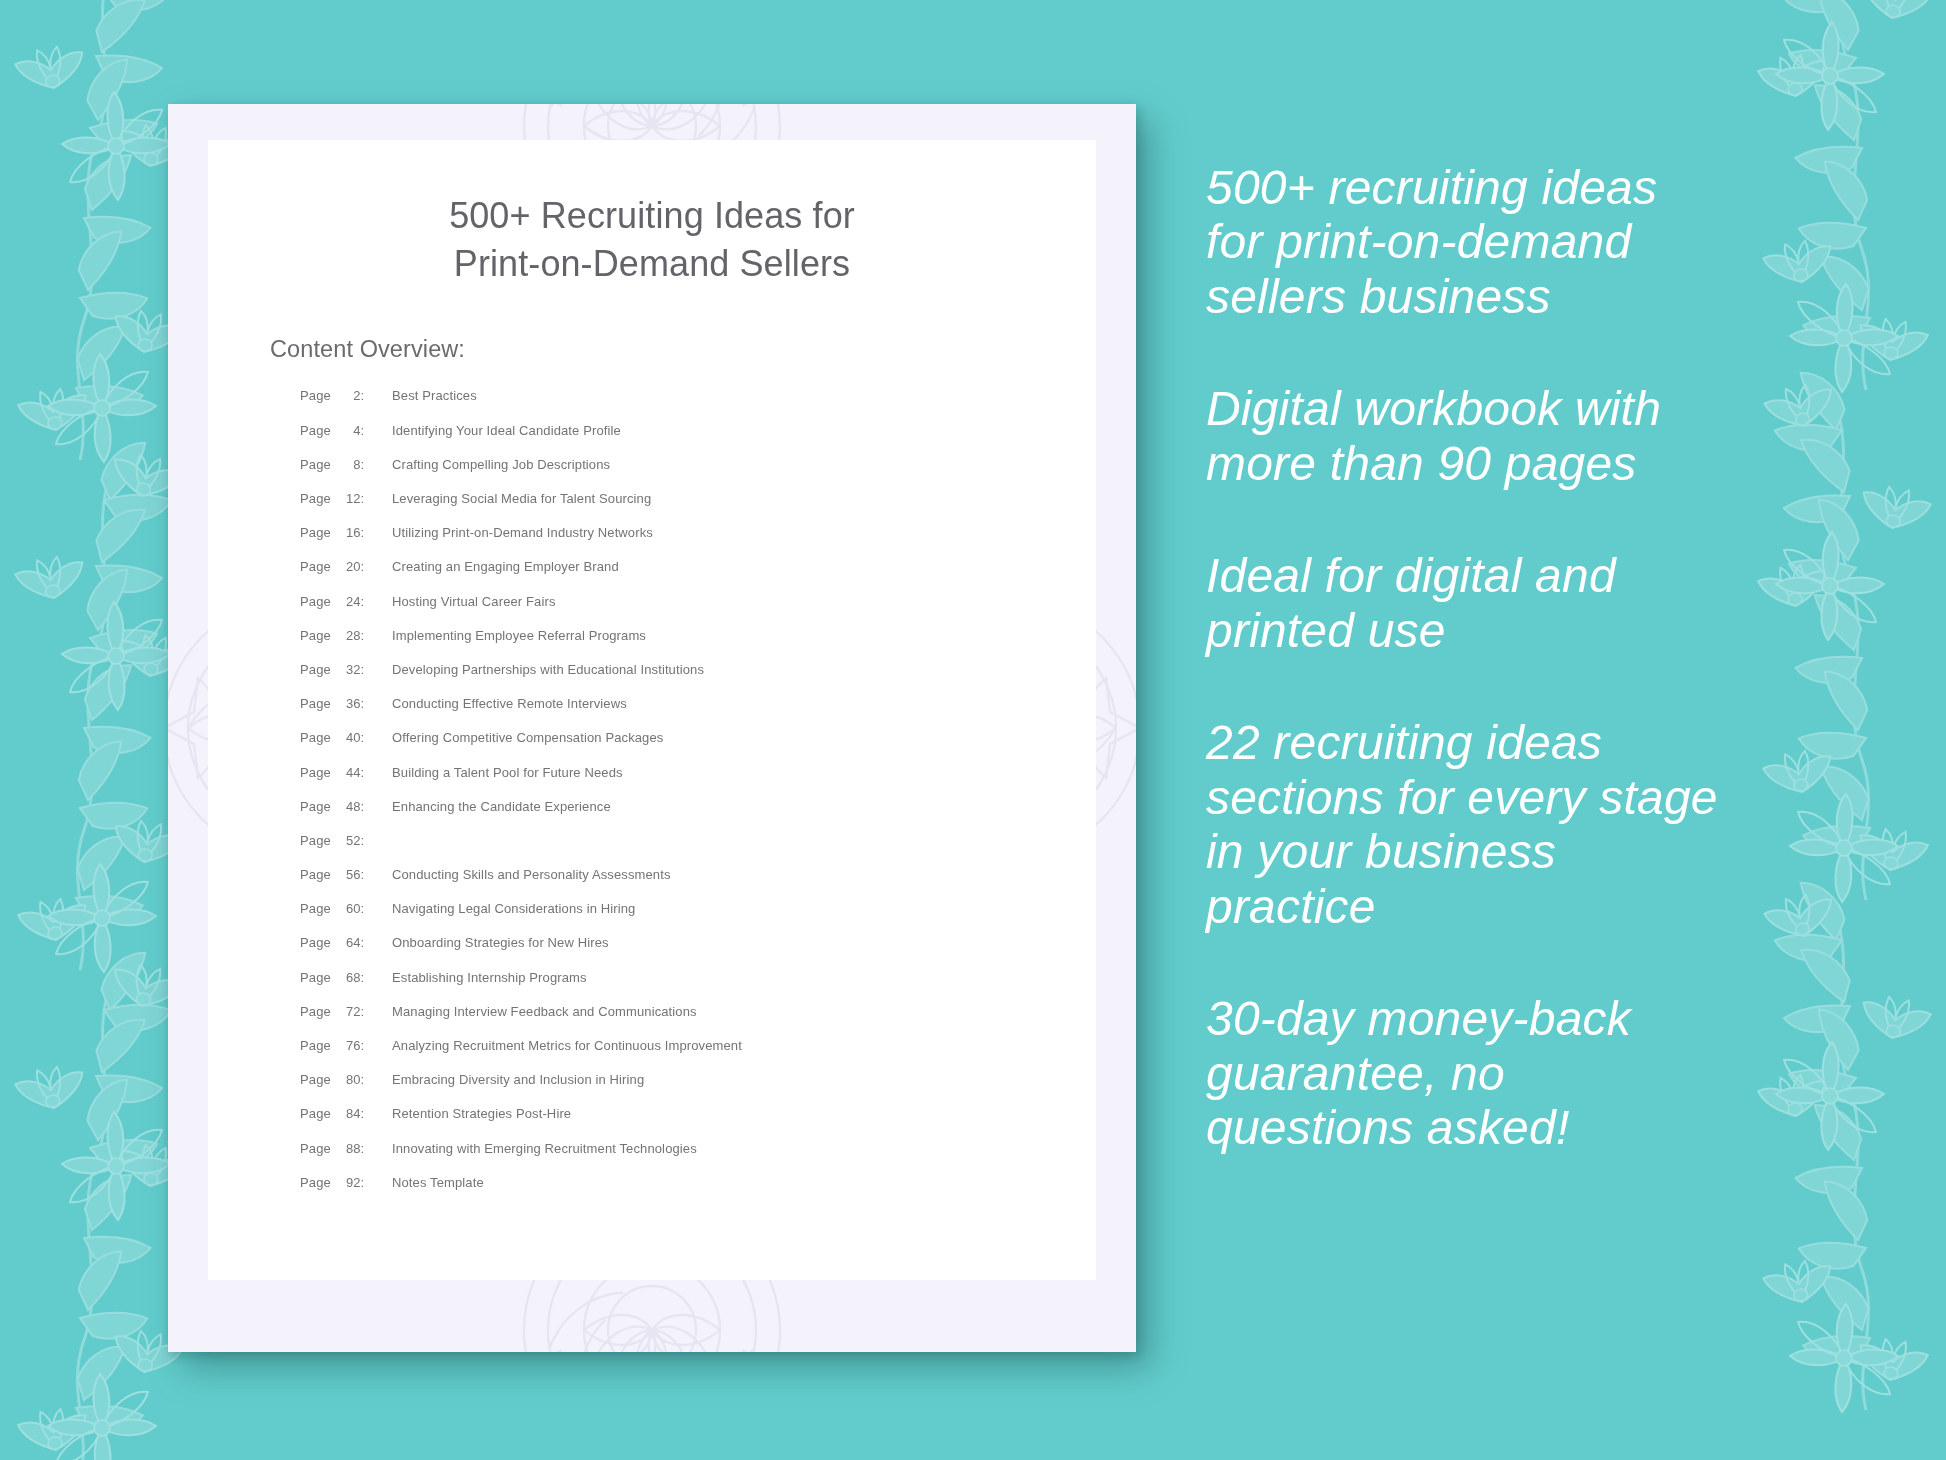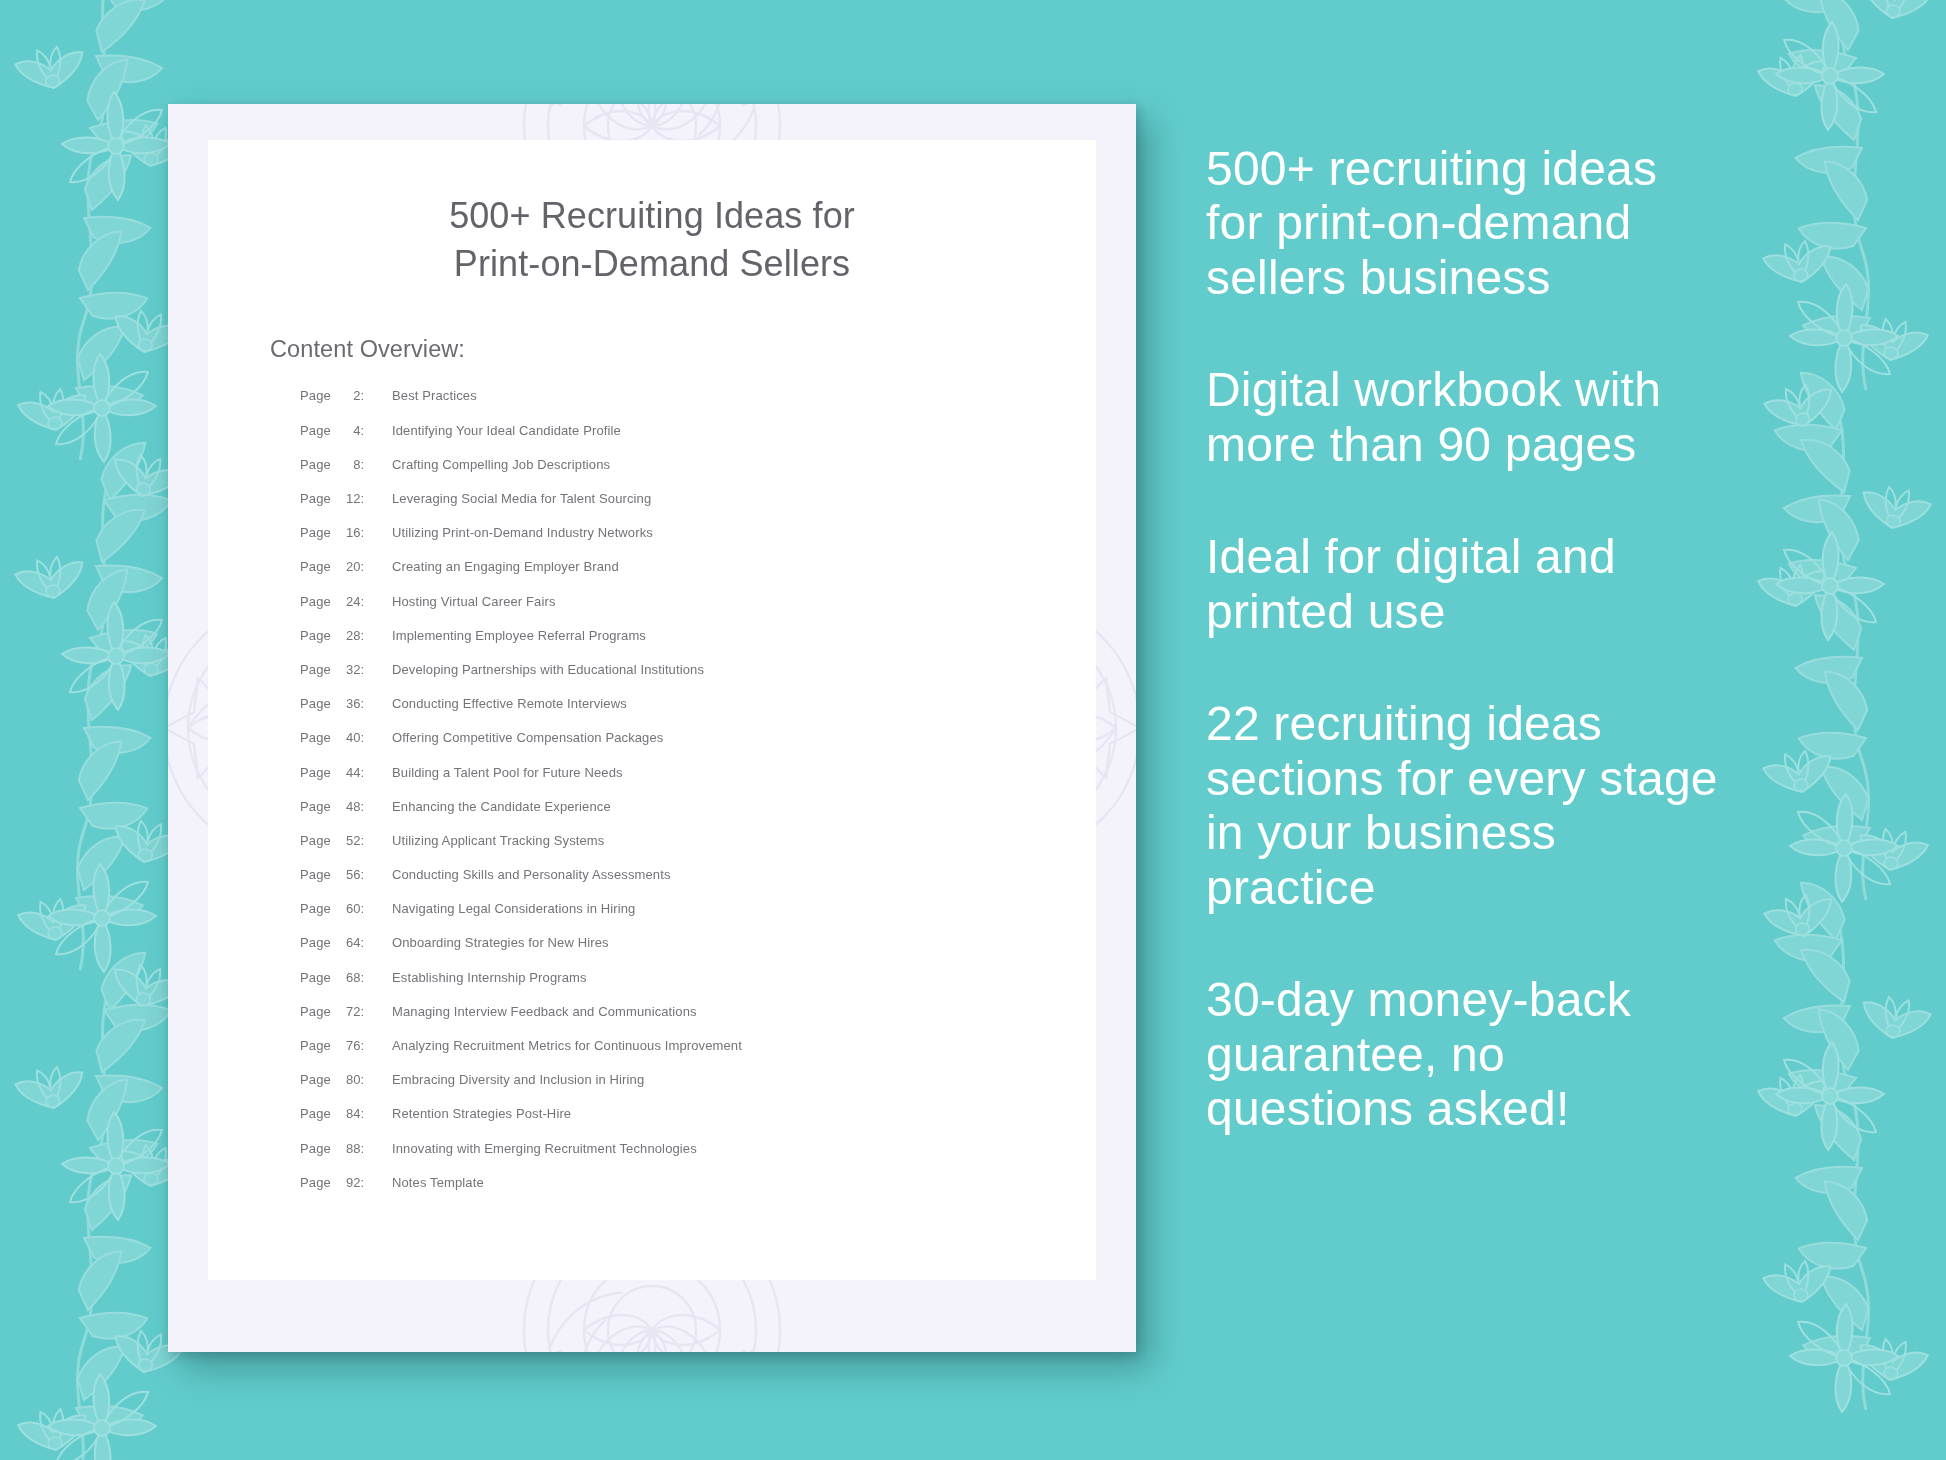--- a/index.html
+++ b/index.html
@@ -109,22 +109,23 @@
     display: inline-block;
     min-width: 26px;
     text-align: right;
   }
   .toc-title { flex: 1 1 auto; }
 
   
   #marketing {
     position: absolute;
     left: 1206px;
-    top: 142px;
+    top: 161px;
     width: 700px;
+    font-style: italic;
   }
   .m-block {
     color: #ffffff;
     font-size: 48px;
     font-weight: 400;
     line-height: 1.135;
     letter-spacing: 0.2px;
     margin: 0 0 58px 0;
     white-space: pre-line;
   }
@@ -336,21 +337,20 @@
           <li>
             <span class="toc-page"><span>Page </span><span class="pg-num">44</span><span>:</span></span>
             <span class="toc-title">Building a Talent Pool for Future Needs</span>
           </li>
           <li>
             <span class="toc-page"><span>Page </span><span class="pg-num">48</span><span>:</span></span>
             <span class="toc-title">Enhancing the Candidate Experience</span>
           </li>
           <li>
             <span class="toc-page"><span>Page </span><span class="pg-num">52</span><span>:</span></span>
-            <span class="toc-title">Utilizing Applicant Tracking Systems</span>
           </li>
           <li>
             <span class="toc-page"><span>Page </span><span class="pg-num">56</span><span>:</span></span>
             <span class="toc-title">Conducting Skills and Personality Assessments</span>
           </li>
           <li>
             <span class="toc-page"><span>Page </span><span class="pg-num">60</span><span>:</span></span>
             <span class="toc-title">Navigating Legal Considerations in Hiring</span>
           </li>
           <li>

